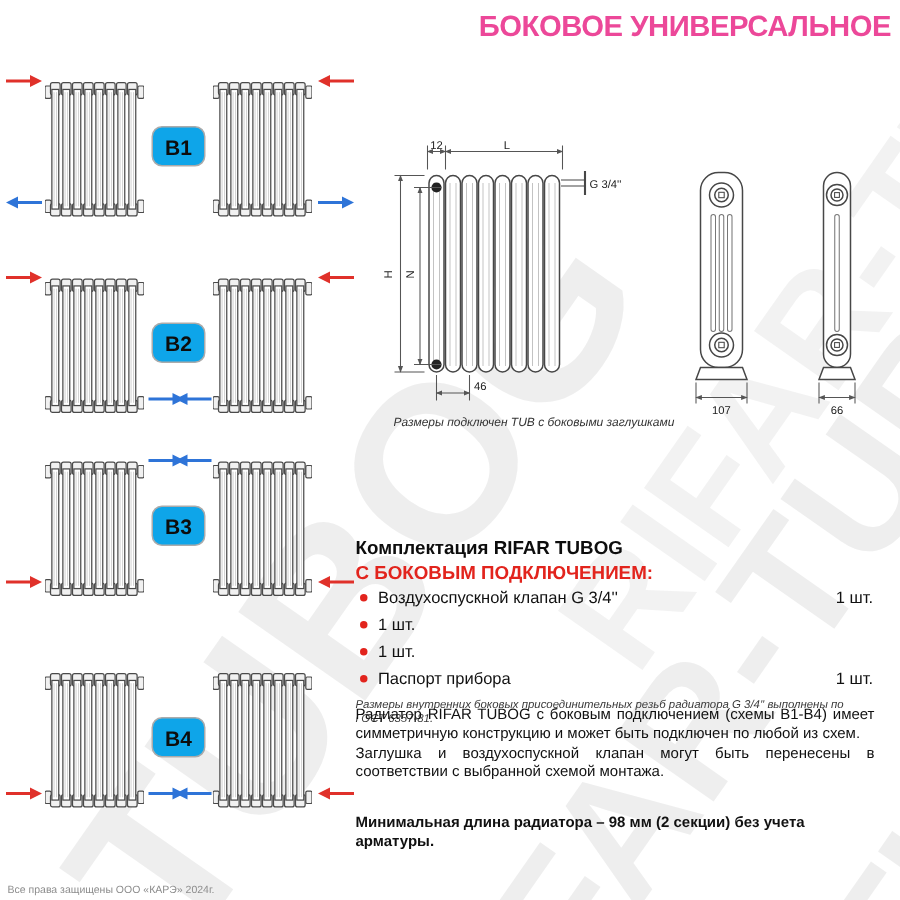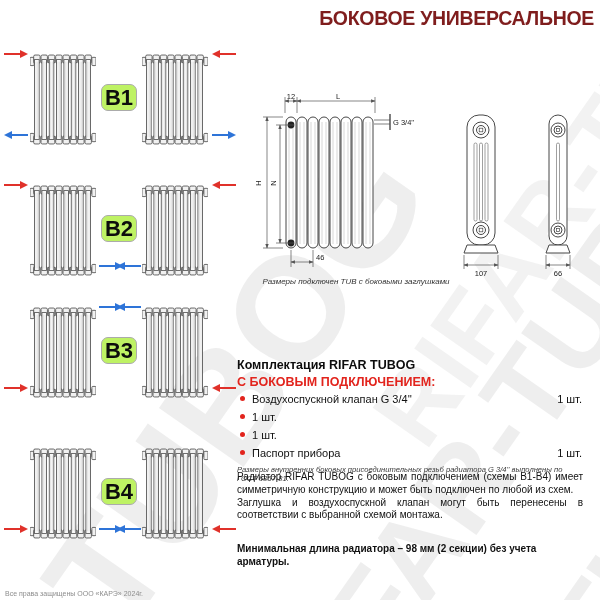--- a/index.html
+++ b/index.html
@@ -3,28 +3,28 @@
 <meta charset="utf-8">
 <style>
   html,body{margin:0;padding:0;background:#fff;}
   #page{position:relative;width:600px;height:600px;background:#fff;overflow:hidden;
         font-family:"Liberation Sans",sans-serif;color:#111;}
   
   .wm{position:absolute;font-weight:900;color:rgba(150,150,150,0.16);
       transform-origin:0 0;transform:rotate(-55deg);white-space:nowrap;pointer-events:none;}
   
   .title{position:absolute;top:8px;right:6px;text-align:right;font-size:19.5px;
-         font-weight:900;line-height:21px;letter-spacing:-0.3px;color:#7f1d1d;}
+         font-weight:900;line-height:21px;letter-spacing:-0.3px;color:#ec4899;}
   
   .scheme-row{position:absolute;left:2px;width:236px;height:126px;}
   .rad{position:absolute;top:8px;width:66px;height:103px;}
   .scheme-label{position:absolute;left:99px;top:44px;width:34px;height:25px;
-      border:1.5px solid #ababab;border-radius:7px;background:#bef264;
+      border:1.5px solid #ababab;border-radius:7px;background:#0ea5e9;
       display:flex;align-items:center;justify-content:center;
-      font-weight:800;font-size:22px;color:#0d0d0d;}
+      font-weight:800;font-size:14px;color:#0d0d0d;}
   .cap{fill:#f1f1f1;stroke:#4a4a4a;stroke-width:0.9;}
   .tube{fill:#fff;stroke:#4a4a4a;stroke-width:0.9;}
   .tline{stroke:#bcbcbc;stroke-width:0.5;}
   .arrow{position:absolute;width:24px;height:10px;}
   .arrow .shaft{position:absolute;top:4px;height:2px;width:17px;}
   .arrow.right .shaft{left:0;} .arrow.left .shaft{right:0;}
   .arrow .head{position:absolute;top:1px;width:0;height:0;
       border-top:4px solid transparent;border-bottom:4px solid transparent;}
   .arrow.right .head{right:0;border-left:8px solid;}
   .arrow.left  .head{left:0;border-right:8px solid;}

